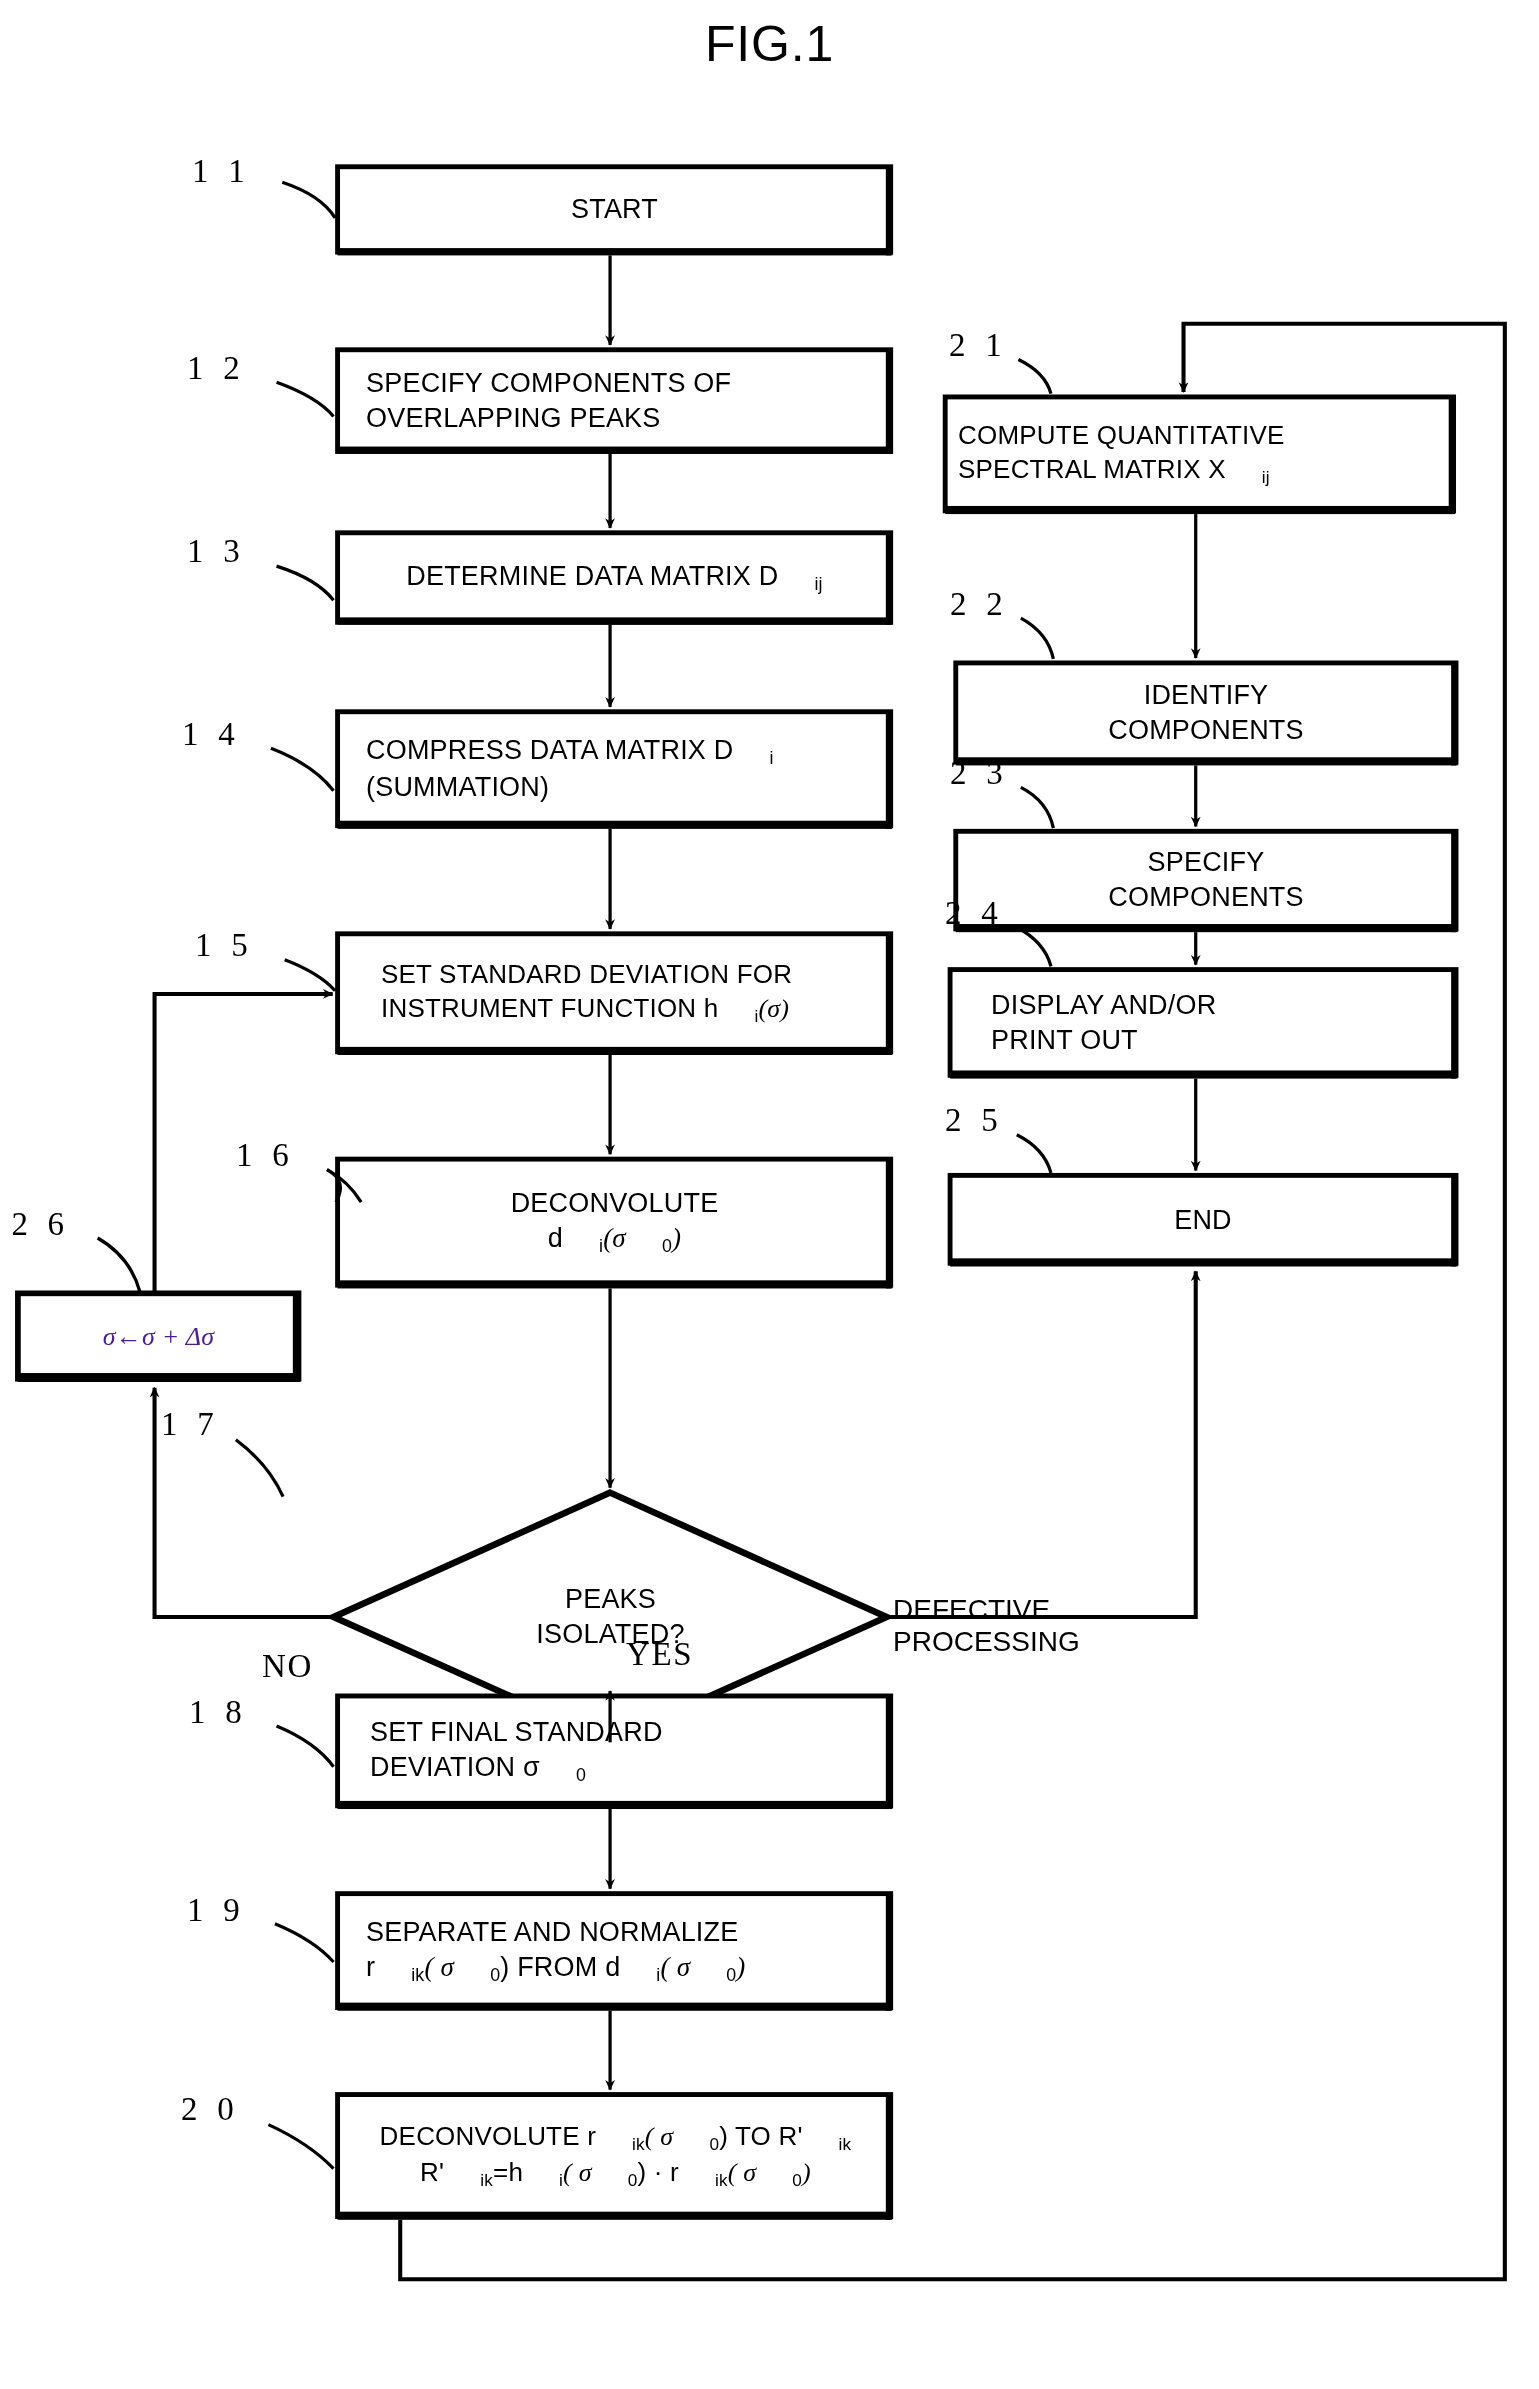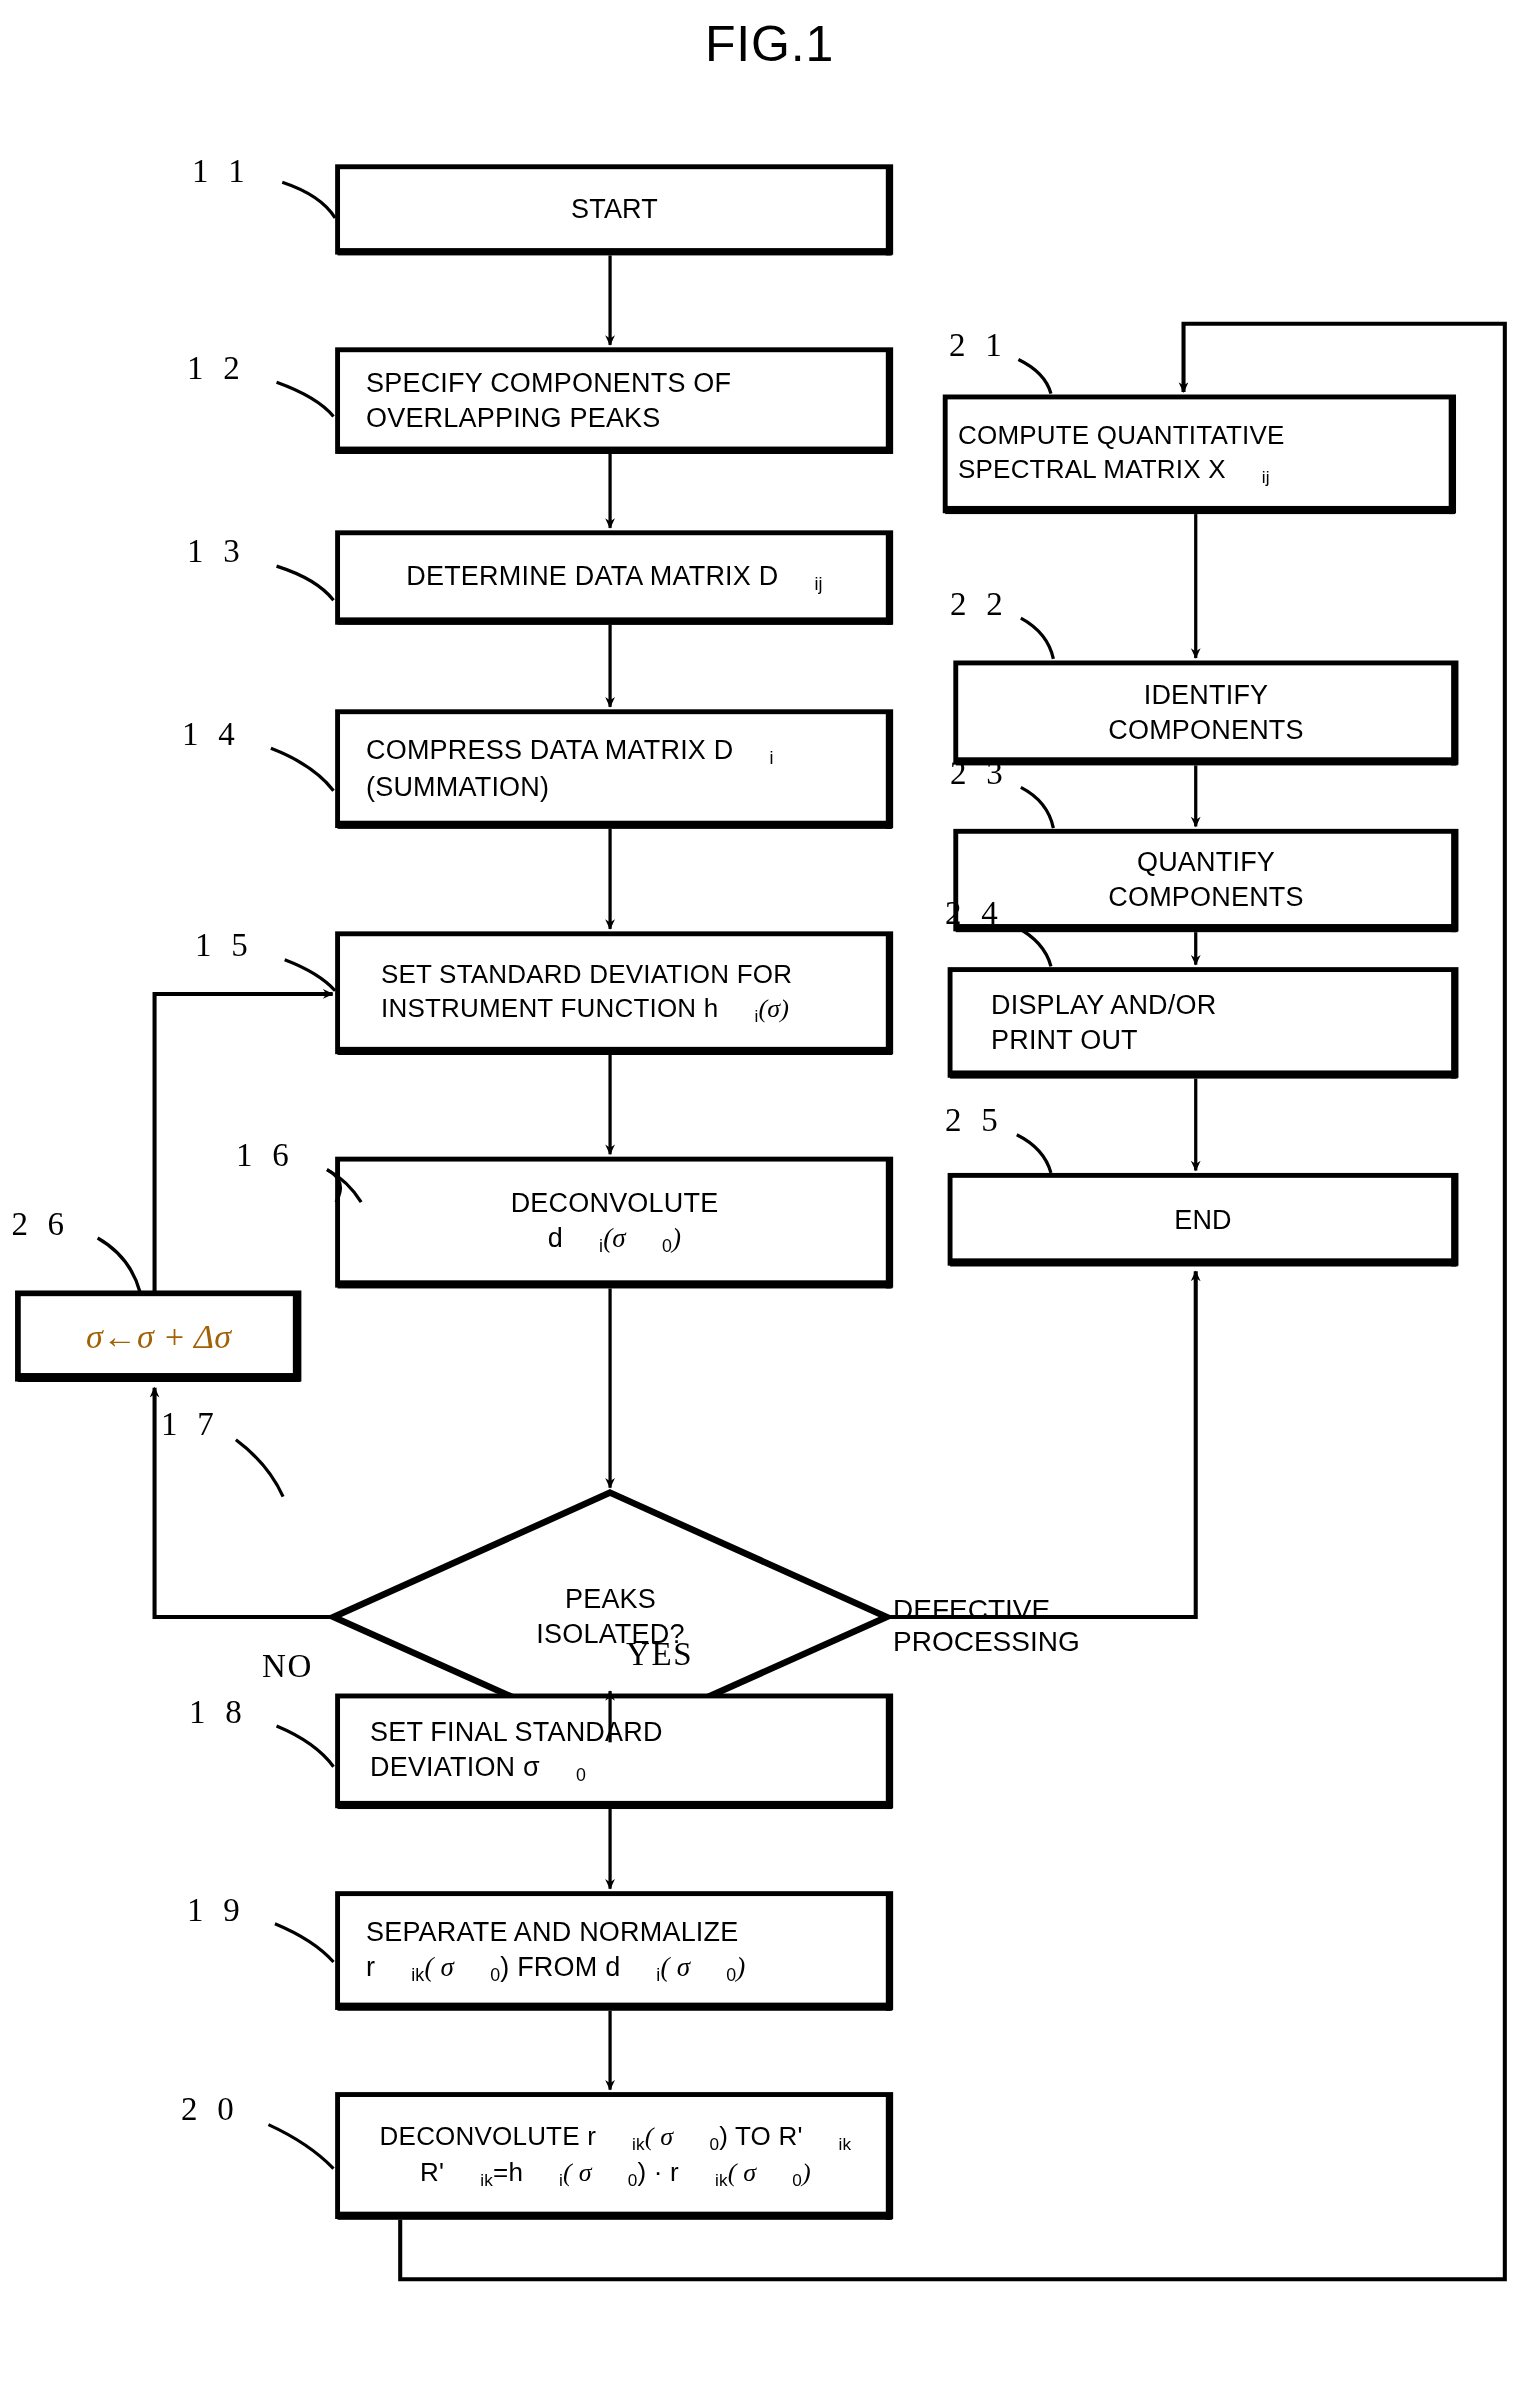--- a/index.html
+++ b/index.html
@@ -70,23 +70,23 @@
     line-height: 1.2;
   }
   .edgelabel.serifish {
     font-family: "Liberation Serif", serif;
     letter-spacing: 1.6px;
     font-size: 33px;
   }
   .sigma-line {
     position: absolute;
     font-family: "Liberation Serif", serif;
-    font-size: 34px;
+    font-size: 26px;
     font-style: italic;
-    color: #a16207;
+    color: #4c1d95;
     white-space: nowrap;
   }
 </style>
 </head>
 <body>
 
 <div id="figure-root">
 
   <div class="fig-title">FIG.1</div>
 
@@ -326,21 +326,21 @@
     <span class="ln">COMPUTE QUANTITATIVE</span>
     <span class="ln"><span>SPECTRAL MATRIX X</span><span class="sub">ij</span></span>
   </div>
 
   <div class="boxtext center" style="left:956px; top:663px; width:500px; height:99px;">
     <span class="ln">IDENTIFY</span>
     <span class="ln">COMPONENTS</span>
   </div>
 
   <div class="boxtext center" style="left:956px; top:831px; width:500px; height:98px;">
-    <span class="ln">QUANTIFY</span>
+    <span class="ln">SPECIFY</span>
     <span class="ln">COMPONENTS</span>
   </div>
 
   <div class="boxtext left" style="left:991px; top:970px; width:465px; height:106px;">
     <span class="ln">DISPLAY AND/OR</span>
     <span class="ln">PRINT OUT</span>
   </div>
 
   <div class="boxtext center" style="left:950px; top:1176px; width:506px; height:88px;">
     <span class="ln">END</span>

